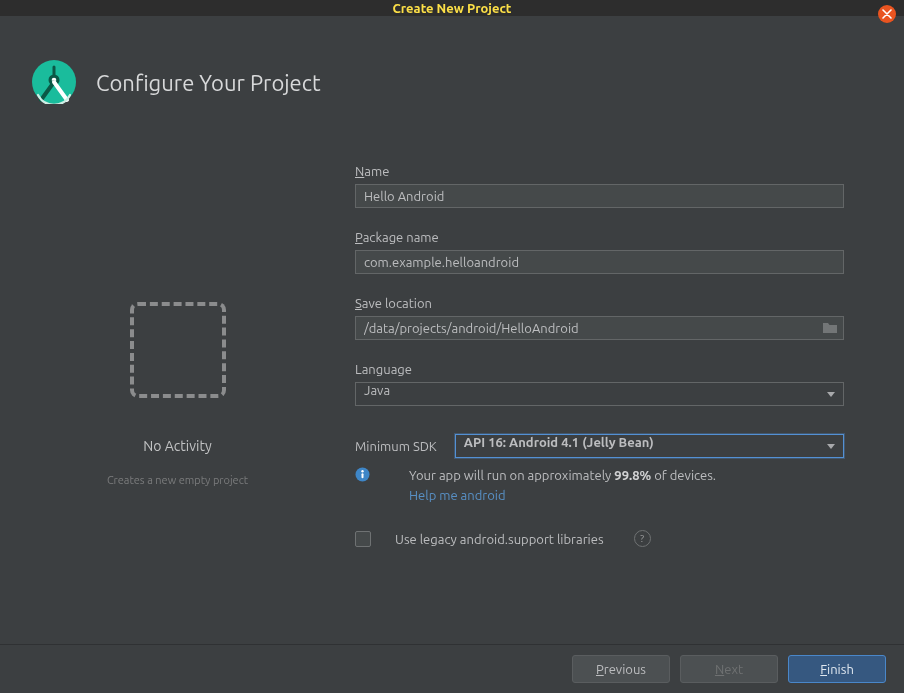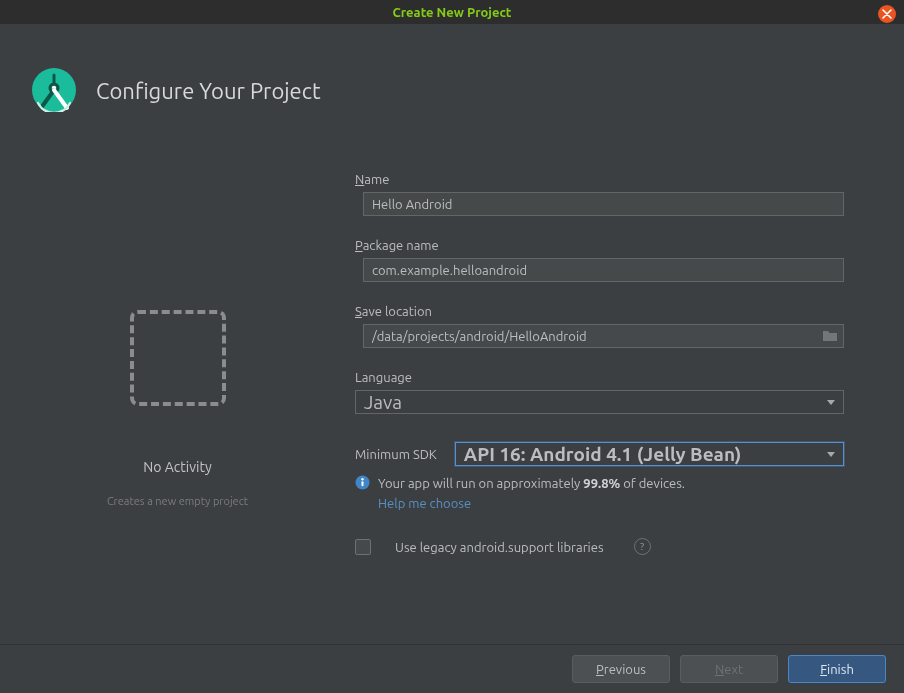--- a/index.html
+++ b/index.html
@@ -27,27 +27,27 @@
     width:904px;height:693px;
     background:var(--bg-window);
     font-family:"Ubuntu","Segoe UI",Arial,sans-serif;
     font-size:13px;
     color:var(--fg);
     overflow:hidden;
     position:relative;
   }
   
   .titlebar{
-    height:24px;
+    height:16px;
     background:var(--bg-titlebar);
     display:flex;
     align-items:center;
     justify-content:center;
     position:relative;
-    color:#84cc16;
+    color:#fde047;
     font-weight:600;
     font-size:13px;
   }
   .titlebar .close{
     position:absolute;
     right:8px;top:5px;
     width:18px;height:18px;
     border-radius:50%;
     background:var(--close);
     display:flex;align-items:center;justify-content:center;
@@ -86,21 +86,21 @@
     align-items:center;
     padding-top:170px;
   }
   .placeholder{
     width:96px;height:96px;
     border:4px dashed #8b8c8d;
     border-radius:8px;
     box-sizing:border-box;
   }
   .left-title{
-    margin-top:53px;
+    margin-top:40px;
     font-size:14px;
     color:#c2c3c4;
   }
   .left-sub{
     margin-top:20px;
     font-size:11px;
     color:var(--fg-dim);
   }
 
   .right-panel{
@@ -109,21 +109,20 @@
   }
   .field{margin-bottom:22px;}
   .field-label{
     display:block;
     margin-bottom:6px;
     color:var(--fg);
   }
   .field-label .mn{text-decoration:underline;}
   .input-wrap{
     position:relative;
-    margin-left:8px;
   }
   .text-input{
     width:100%;
     box-sizing:border-box;
     height:24px;
     background:var(--bg-input);
     border:1px solid var(--bg-input-border);
     color:var(--fg);
     padding:0 8px;
     font-size:13px;
@@ -138,25 +137,25 @@
     opacity:.55;
     cursor:pointer;
   }
   .select{
     width:100%;
     box-sizing:border-box;
     height:24px;
     background:var(--bg-select);
     border:1px solid var(--bg-input-border);
     color:var(--fg);
-    padding:16px 24px 0 8px;
-    font-size:19px;
-    position:relative;
-    display:flex;
-    align-items:flex-end;
+    padding:0 24px 0 8px;
+    font-size:13px;
+    position:relative;
+    display:flex;
+    align-items:flex-start;
     cursor:pointer;
   }
   .select .caret{
     position:absolute;
     right:8px;top:9px;
     width:0;height:0;
     border-left:4px solid transparent;
     border-right:4px solid transparent;
     border-top:5px solid #a8a9ab;
   }
@@ -184,20 +183,21 @@
     gap:8px;
     margin-top:6px;
   }
   .info-icon{
     flex:0 0 auto;
     margin-top:1px;
   }
   .info-text{
     color:var(--fg);
     line-height:1.4;
+    margin-left:31px;
   }
   .info-text b{font-weight:700;color:#d0d1d2;}
   .info-link{
     display:block;
     color:var(--link);
     margin-top:2px;
     cursor:pointer;
   }
 
   .check-row{
@@ -344,21 +344,21 @@
     <div class="info-row">
       <span class="info-icon">
         <svg width="15" height="15" viewBox="0 0 15 15">
           <circle cx="7.5" cy="7.5" r="7" fill="#3e86c7"></circle>
           <circle cx="7.5" cy="4.2" r="1.2" fill="#fff"></circle>
           <rect x="6.5" y="6.2" width="2" height="5" rx="1" fill="#fff"></rect>
         </svg>
       </span>
       <div class="info-text">
         <span>Your app will run on approximately </span><b>99.8%</b><span> of devices.</span>
-        <span class="info-link">Help me choose</span>
+        <span class="info-link">Help me android</span>
       </div>
     </div>
 
     <div class="check-row">
       <span class="checkbox"></span>
       <span>Use legacy android.support libraries</span>
       <span class="help-q">?</span>
     </div>
 
   </div>

